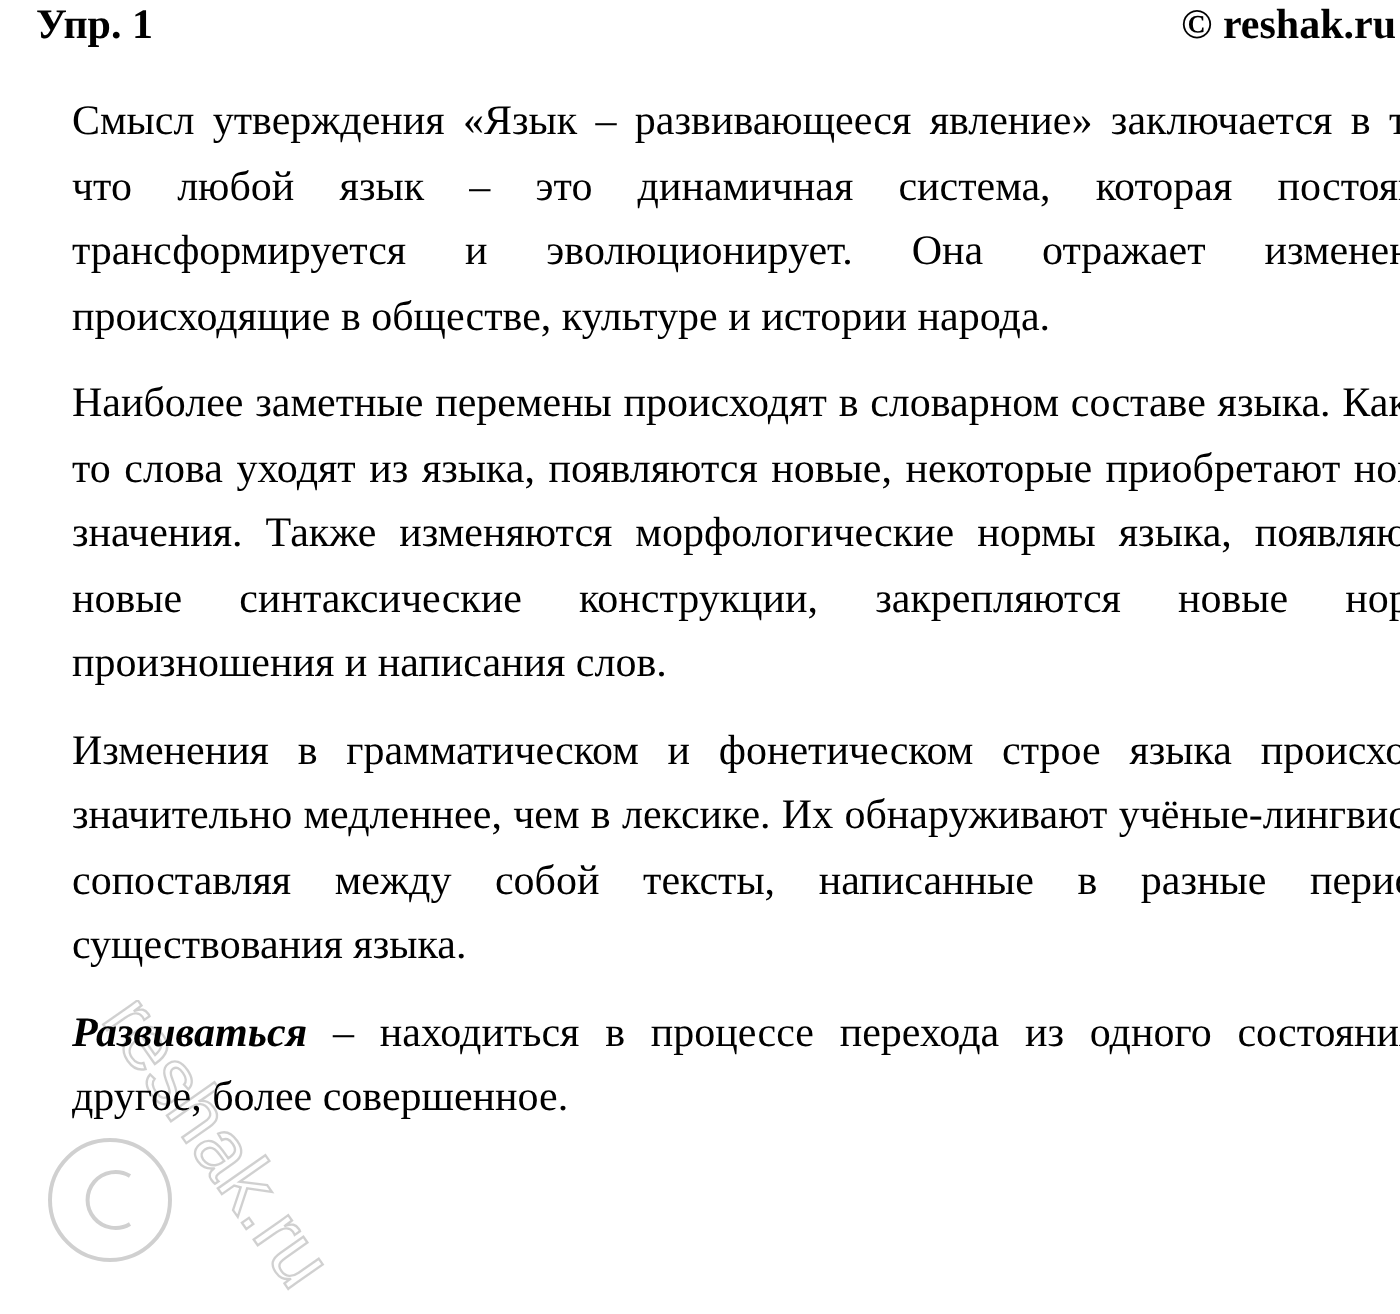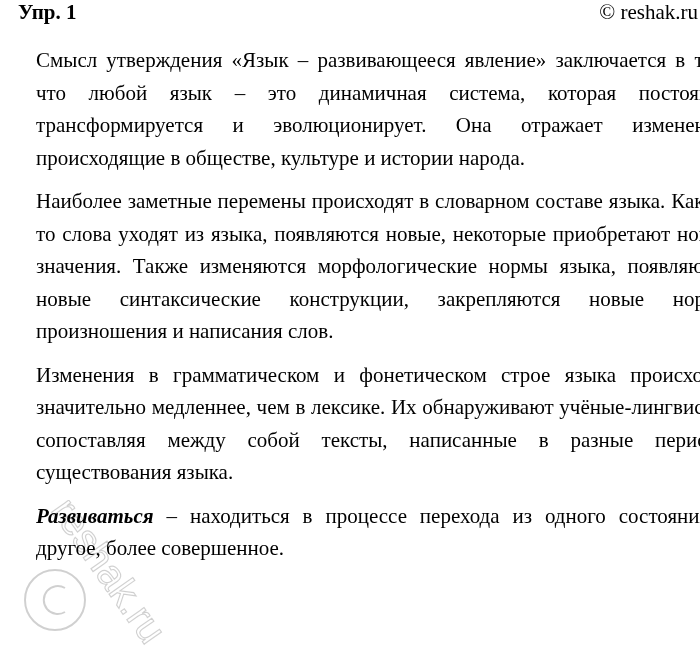--- a/index.html
+++ b/index.html
@@ -6,21 +6,21 @@
   body {
     width: 700px; height: 657px; position: relative; overflow: hidden;
     font-family: "Liberation Serif", serif; color: #000;
   }
   .header {
     position: absolute; top: 0; left: 2px; right: 2px; height: 26px;
     display: flex; justify-content: space-between; align-items: flex-start;
     font-size: 21px; line-height: 24px;
   }
   .title { font-weight: bold; margin-left: 16px; }
-  .copyright { font-weight: normal; text-align: center; }
+  .copyright { font-weight: bold; text-align: center; }
   .body {
     position: absolute; top: 44px; left: 2px; width: 696px;
     font-size: 21px; line-height: 32.5px; text-align: justify; margin-left: 34px;
   }
   .body p { margin: 0 0 11px 0; }
   .term { font-weight: bold; font-style: italic; }
   .watermark {
     position: absolute; left: 10px; top: 500px; width: 190px; height: 150px;
     pointer-events: none;
   }

